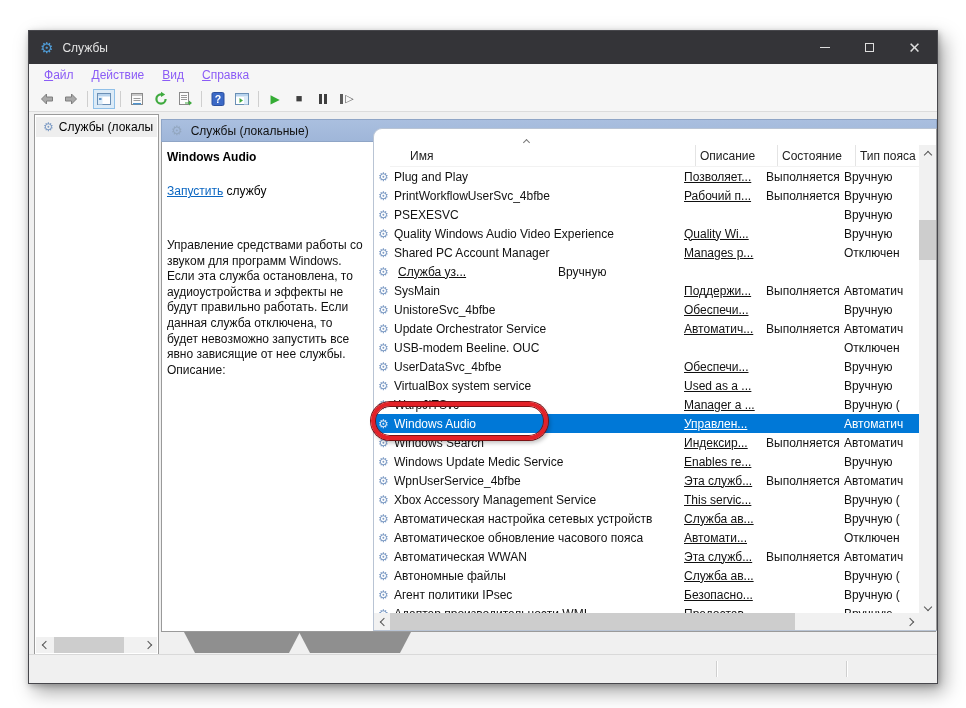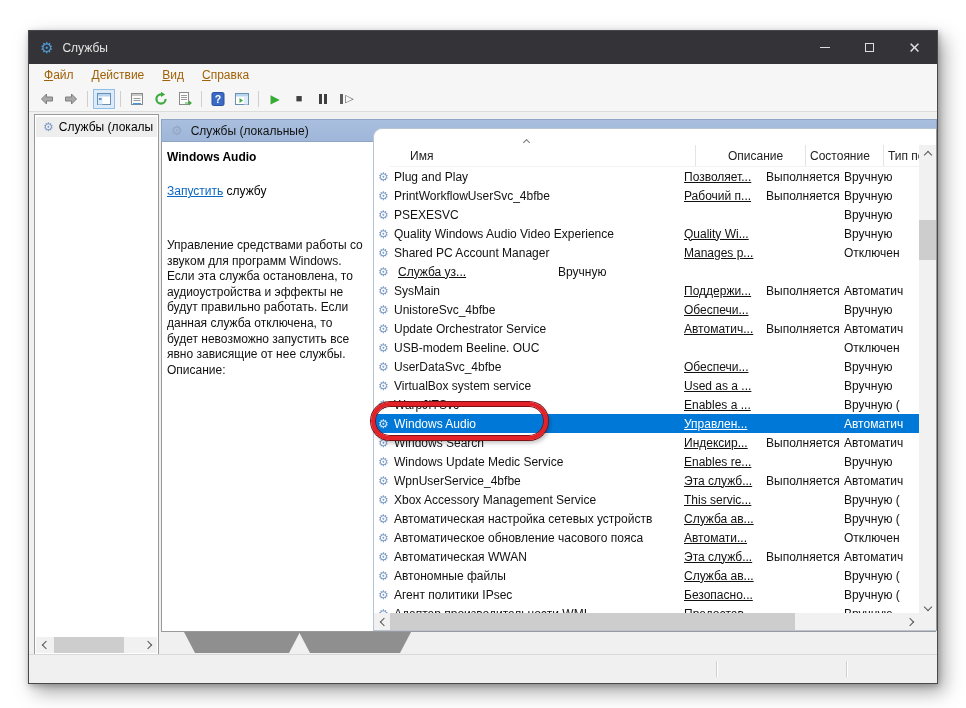--- a/index.html
+++ b/index.html
@@ -15,21 +15,21 @@
   .title-icon { font-size:15px; color:#4f9bd5; margin-left:11px; line-height:1; }
   .title-text { color:#e4e4e4; font-size:12px; margin-left:9px; }
   .caption-btns { position:absolute; right:0; top:0; height:33px; display:flex; }
   .cap-btn { width:45px; height:33px; display:flex; align-items:center; justify-content:center; }
   .glyph-min { width:10px; height:1px; background:#dedede; }
   .glyph-max { width:9px; height:9px; border:1px solid #dedede; }
   .glyph-close { color:#dedede; font-size:15px; line-height:1; }
 
   
   .menubar { position:absolute; left:0; top:33px; right:0; height:22px; background:#f6f6f6;
-             display:flex; align-items:center; font-size:12px; color:#a16207; padding-left:6px; }
+             display:flex; align-items:center; font-size:12px; color:#8b5cf6; padding-left:6px; }
   .menu-item { padding:3px 9px; }
   .menu-item .accel { text-decoration:underline; }
 
   
   .toolbar { position:absolute; left:0; top:55px; right:0; height:26px; background:#f6f6f6;
              border-bottom:1px solid #dcdcdc; display:flex; align-items:center; padding-left:6px; }
   .tbtn { width:22px; height:20px; display:flex; align-items:center; justify-content:center; margin:0 1px; border:1px solid transparent; }
   .tbtn.pressed { background:#dcebf7; border:1px solid #90c0e8; }
   .tsep { width:1px; height:16px; background:#cfcfcf; margin:0 4px; }
   .uni { font-size:12px; line-height:1; }
@@ -69,21 +69,21 @@
   .link { color:#0a66c2; text-decoration:underline; }
   .desc-block { position:absolute; left:5px; top:96px; width:198px; font-size:12px; line-height:15.6px; color:#111; }
 
   
   .list-panel { position:absolute; left:212px; top:14px; right:0; bottom:0; background:#fff;
                 border-top-left-radius:9px; border:1px solid #b9c4d4; border-right:1px solid #9a9a9a; overflow:hidden; }
   .list-header { position:absolute; left:16px; top:16px; right:17px; height:22px; background:#fff; display:flex;
                  font-size:12px; color:#222; border-bottom:1px solid #f2f2f2; }
   .hcell { display:flex; align-items:center; padding-left:4px; border-right:1px solid #e4e4e4; overflow:hidden; white-space:nowrap; }
   .hcell.c1 { width:306px; padding-left:20px; }
-  .hcell.c2 { width:82px;margin-left:28px; }
+  .hcell.c2 { width:82px; }
   .hcell.c3 { width:78px; }
   .hcell.c4 { flex:1; border-right:none; }
   .sort-caret { position:absolute; left:150px; top:2px; }
   .sort-caret .chev { width:5px; height:5px; border-color:#777; }
 
   .rows { position:absolute; left:0; top:38px; right:17px; bottom:17px; overflow:hidden; }
   .lrow { height:19px; display:flex; align-items:center; font-size:12px; color:#111; white-space:nowrap; }
   .lrow .cell { overflow:hidden; flex:none; }
   .lrow .icon-cell { width:20px; padding-left:4px; flex:none; }
   .lrow .n { width:286px; }
@@ -350,21 +350,21 @@
           <div class="lrow">
     <span class="icon-cell"><span class="gear">⚙</span></span>
     <span class="cell n">VirtualBox system service</span>
     <span class="cell d">Used as a ...</span>
     <span class="cell s"></span>
     <span class="cell t">Вручную</span>
   </div>
           <div class="lrow">
     <span class="icon-cell"><span class="gear">⚙</span></span>
     <span class="cell n">WarpJITSvc</span>
-    <span class="cell d">Enables a ...</span>
+    <span class="cell d">Manager a ...</span>
     <span class="cell s"></span>
     <span class="cell t">Вручную (</span>
   </div>
           <div class="lrow selected">
     <span class="icon-cell"><span class="gear">⚙</span></span>
     <span class="cell n">Windows Audio</span>
     <span class="cell d">Управлен...</span>
     <span class="cell s"></span>
     <span class="cell t">Автоматич</span>
   </div>

